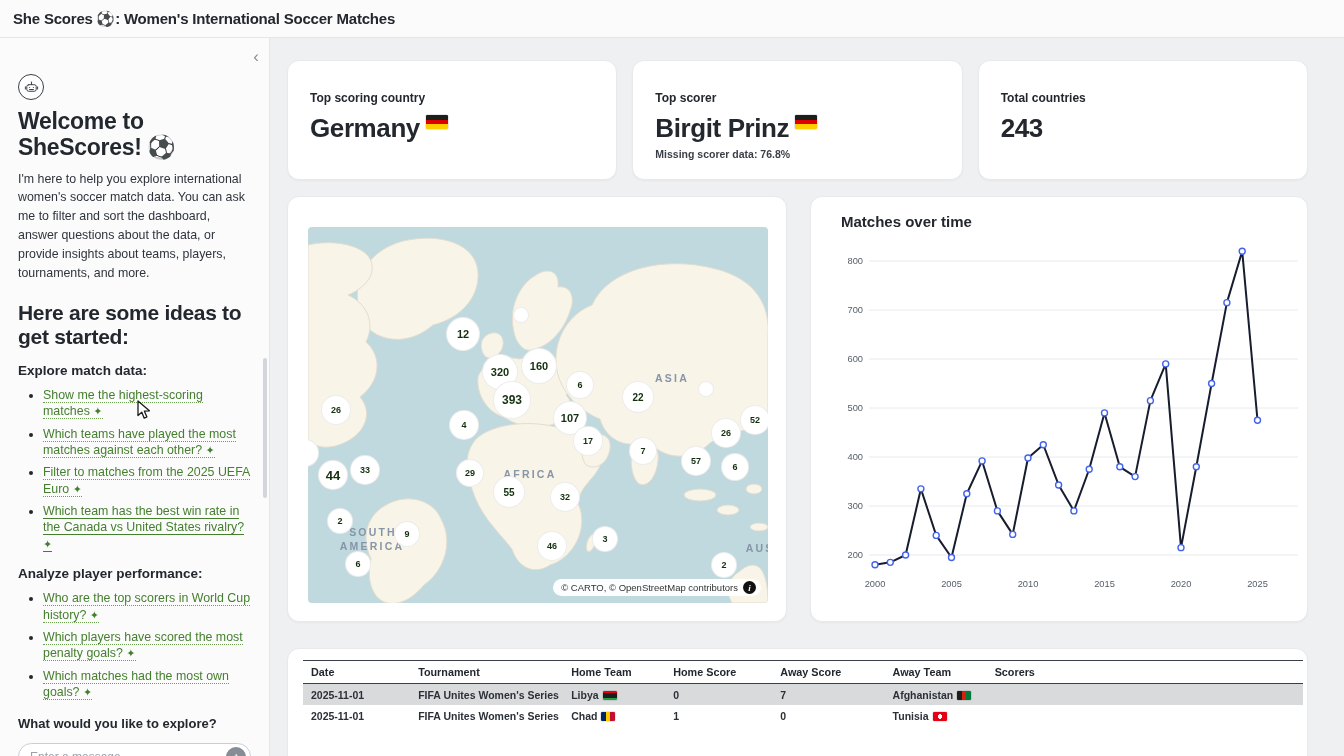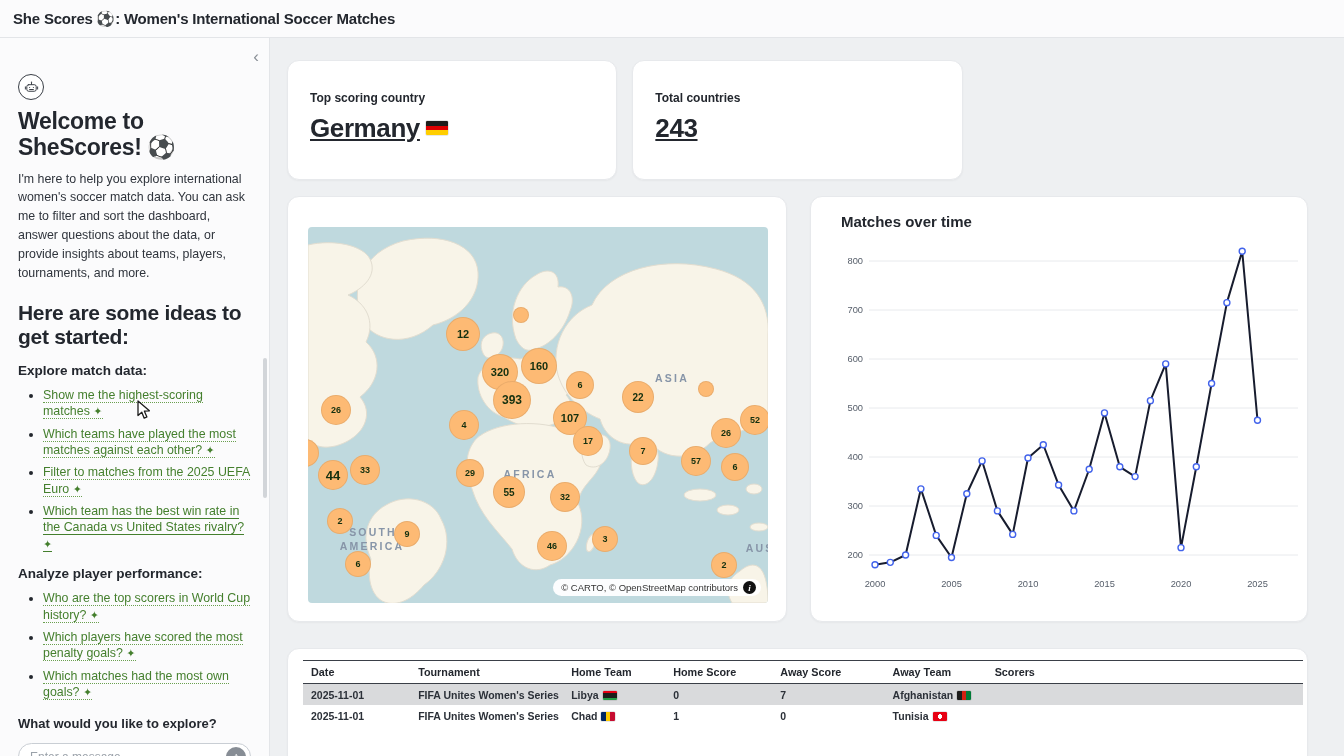--- a/index.html
+++ b/index.html
@@ -42,21 +42,21 @@
   .side-scroll-thumb { position:absolute; right:2px; top:320px; width:4px; height:140px;
     border-radius:2px; background:#d2d5d9; }
 
   
   .main { flex:1; padding:22px 36px 0 17px; overflow:hidden; }
   .cards-row { display:grid; grid-template-columns:repeat(3,1fr); gap:15px; }
   .card { background:#fff; border:1px solid #e7e9ec; border-radius:12px; height:120px;
     padding:30px 22px 0 22px; box-shadow:0 1px 2px rgba(0,0,0,.04); }
   .card-label { font-size:12px; font-weight:700; margin-bottom:10px; }
   .card-value { font-size:26px; font-weight:700; letter-spacing:-0.4px; display:flex;
-    align-items:center; gap:6px; line-height:1;text-decoration:underline; }
+    align-items:flex-start; gap:6px; line-height:1; }
   .card-sub { font-size:10.5px; font-weight:600; color:#3a3f47; margin-top:7px; }
 
   .flag { display:inline-block; width:22px; height:14px; border-radius:1px;
     box-shadow:0 0 0 .5px rgba(0,0,0,.18); flex:none; }
   .flag.sm { width:14px; height:9px; margin-left:4px; vertical-align:-1px; }
   .flag.de { background:linear-gradient(180deg,#1d1d1b 0 33%,#dd0000 33% 66%,#ffce00 66%); }
   .flag.ly { background:linear-gradient(180deg,#e70013 0 25%,#1d1d1b 25% 75%,#239e46 75%); }
   .flag.af { background:linear-gradient(90deg,#1d1d1b 0 33%,#d32011 33% 66%,#007a36 66%); }
   .flag.td { background:linear-gradient(90deg,#002664 0 33%,#fecb00 33% 66%,#c60c30 66%); }
   .flag.tn { background:radial-gradient(circle at 50% 50%,#fff 0 27%,#e70013 28%); }
@@ -64,21 +64,21 @@
   .panels-row { margin-top:16px; display:grid; grid-template-columns:500px 1fr; gap:23px; height:426px; }
   .panel { background:#fff; border:1px solid #e7e9ec; border-radius:12px; position:relative;
     box-shadow:0 1px 2px rgba(0,0,0,.04); overflow:hidden; }
 
   
   .map-canvas { position:absolute; left:20px; top:30px; width:460px; height:376px;
     background:#bfd9de; border-radius:4px; overflow:hidden; }
   .map-canvas svg.land { position:absolute; inset:0; }
   .map-label { position:absolute; transform:translate(-50%,-50%); font-size:10.5px; font-weight:700;
     letter-spacing:2.2px; color:#8795a8; white-space:nowrap; }
-  .cluster { position:absolute; border-radius:50%; background:#fdba74; color:#14300f;
+  .cluster { position:absolute; border-radius:50%; background:#ffffff; color:#14300f;
     display:flex; align-items:center; justify-content:center; font-weight:600;
     box-shadow:inset 0 0 0 1px rgba(0,0,0,.08); cursor:pointer; }
   .map-attrib { position:absolute; right:7px; bottom:7px; background:rgba(255,255,255,.95);
     border-radius:10px; padding:2px 5px 2px 8px; font-size:9.5px; color:#333;
     display:flex; align-items:center; gap:5px; }
   .info-dot { width:13px; height:13px; border-radius:50%; background:#111; color:#fff;
     font-size:9px; font-weight:700; font-family:"Liberation Serif",serif; font-style:italic;
     display:flex; align-items:center; justify-content:center; cursor:pointer; }
 
   
@@ -157,20 +157,28 @@
   </aside>
 
   <main class="main">
     <section class="cards-row">
         <div class="card">
           <div class="card-label">Top scoring country</div>
           <div class="card-value">
             <span>Germany</span>
             <span class="flag de"></span>
           </div>
+        </div>
+        <div class="card">
+          <div class="card-label">Top scorer</div>
+          <div class="card-value">
+            <span>Birgit Prinz</span>
+            <span class="flag de"></span>
+          </div>
+          <div class="card-sub">Missing scorer data: 76.8%</div>
         </div>
         <div class="card">
           <div class="card-label">Total countries</div>
           <div class="card-value">
             <span>243</span>
           </div>
         </div>
       </section>
 
     <section class="panels-row">

